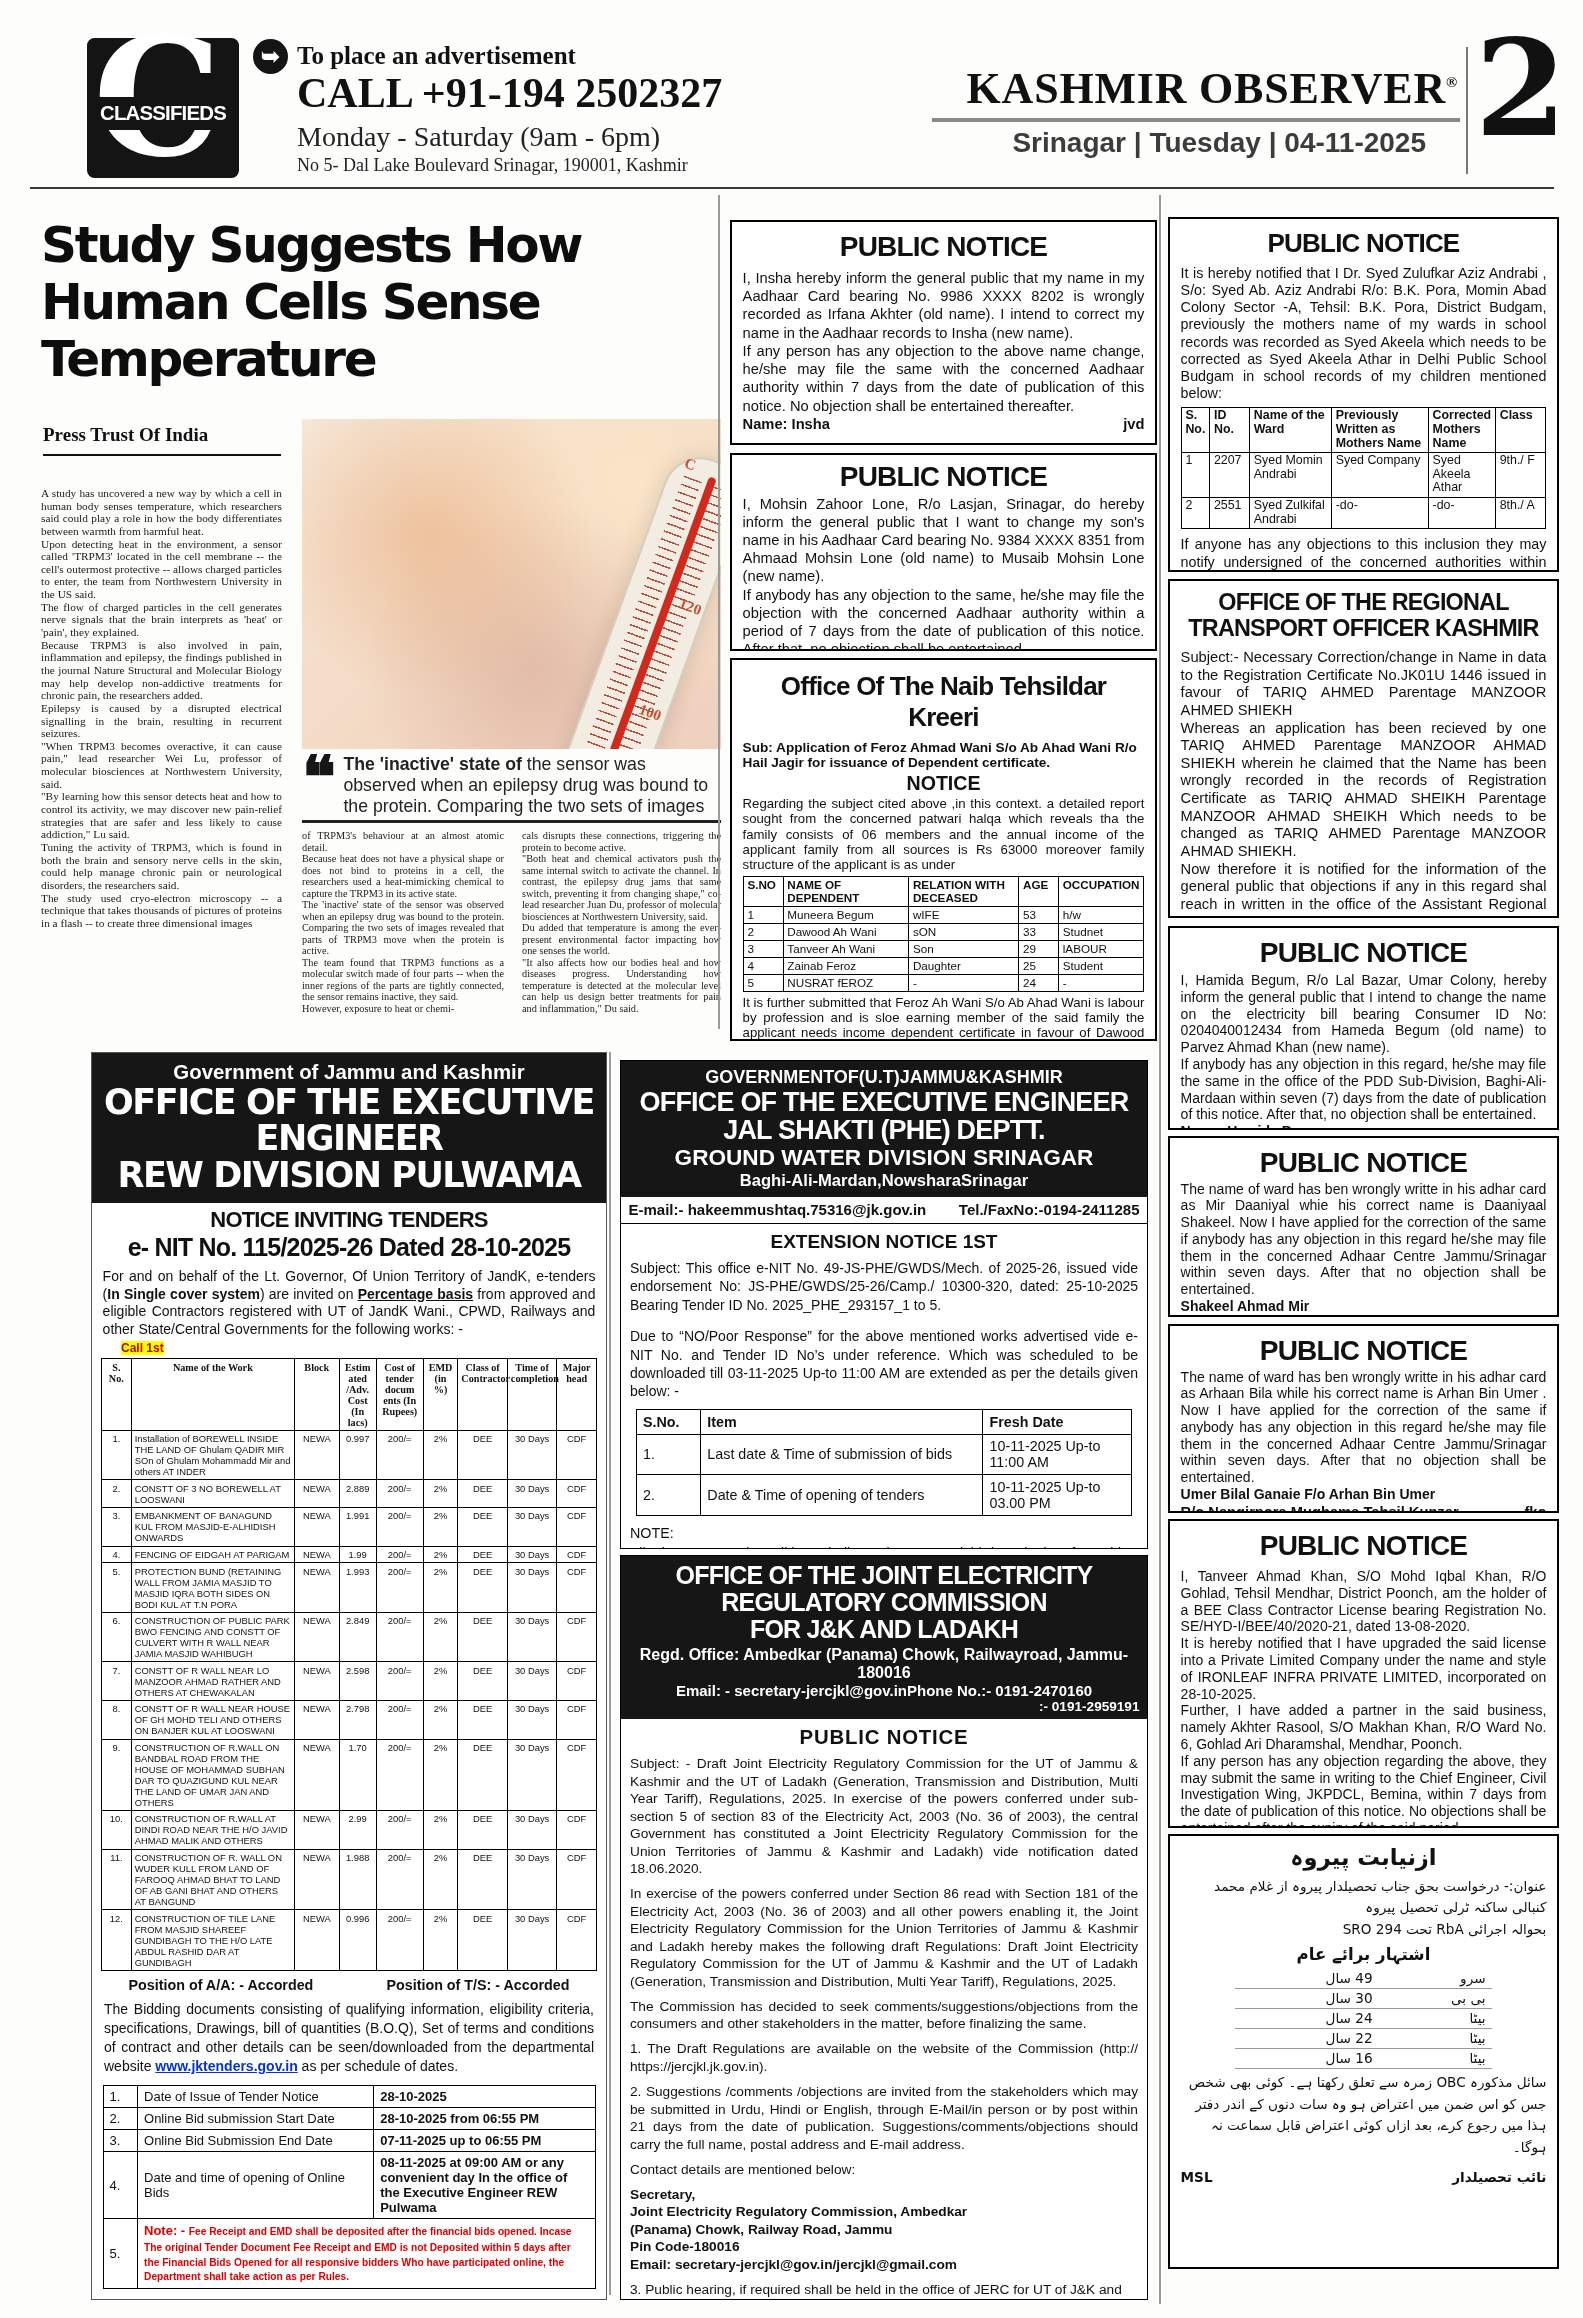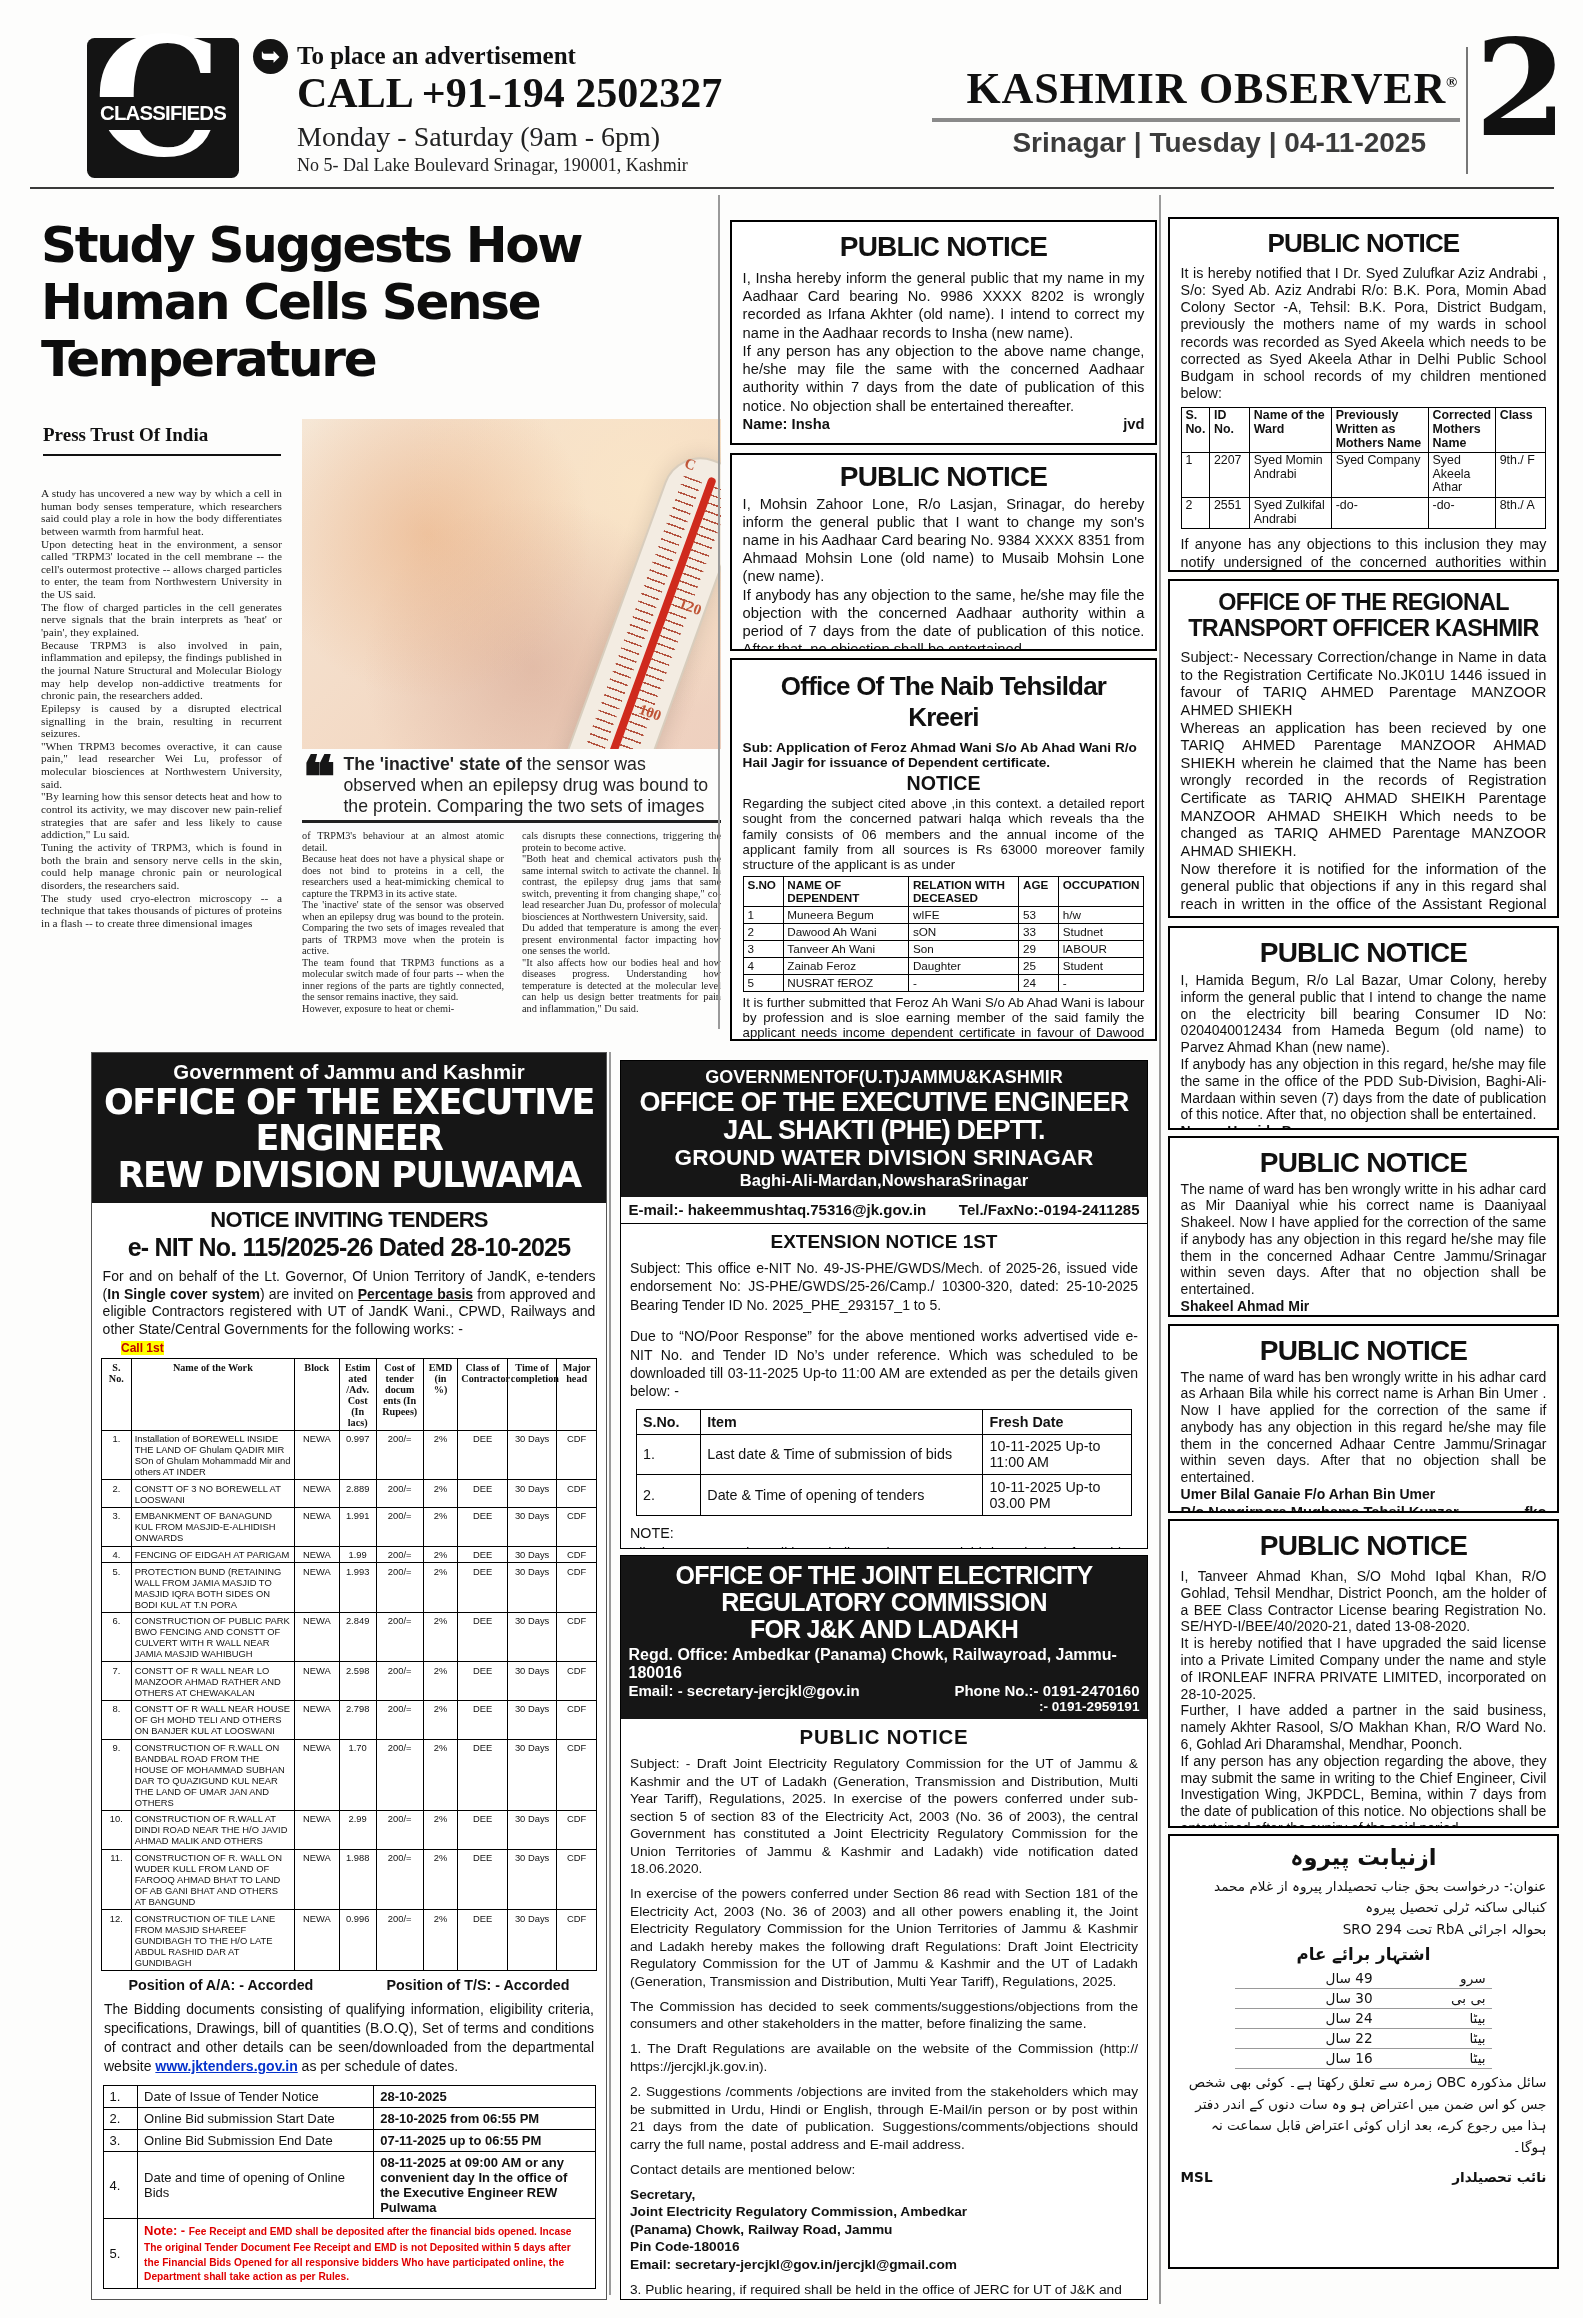--- a/index.html
+++ b/index.html
@@ -145,22 +145,22 @@
   .jal-mail { display:flex; justify-content:space-between; font-size:15px; padding:4.5px 7.5px; border-bottom:1.5px solid #000; font-weight:bold; }
   .jal-ext { text-align:center; font-weight:bold; font-size:19px; margin:7.5px 0 4.5px; }
   .jal-body { font-size:14px; line-height:1.3; padding:1.5px 9px; text-align:justify; }
   .jal-table { border-collapse:collapse; width:calc(100% - 30px); margin:7.5px 15px; font-size:14.3px; }
   .jal-table td, .jal-table th { border:1.9px solid #000; padding:3.8px 6px; text-align:left; }
   .jal-note-l { font-size:14.3px; padding:1.5px 9px; }
 
   .jerc { left:620px; top:1555px; width:528px; height:745px; border:1.5px solid #000; background:#fff; }
   .jerc-band { background:#161616; color:#fff; padding:6px 7.5px 4.5px; }
   .jc1 { text-align:center; font-size:25px; font-weight:bold; line-height:1.08; letter-spacing:-0.8px; }
-  .jc-regd { font-size:16px; font-weight:bold; margin-top:3px; }
-  .jc-row { display:flex; justify-content:space-between; font-size:15px; font-weight:bold; }
+  .jc-regd { text-align:center; font-size:16px; font-weight:bold; margin-top:3px; }
+  .jc-row { display:flex; justify-content:center; font-size:15px; font-weight:bold; }
   .jc-ph2 { text-align:right; font-size:13.6px; font-weight:bold; }
   .jerc-title { text-align:center; font-size:20.4px; font-weight:bold; letter-spacing:0.8px; margin:7.5px 0 6px; }
   .jerc-body { font-size:13.7px; line-height:1.28; padding:0 9px; }
   .jerc-body p { margin-bottom:7.5px; text-align:justify; }
   .jerc-contact div { font-weight:bold; }
 </style>
 </head>
 <body>
 
 <div class="page">

